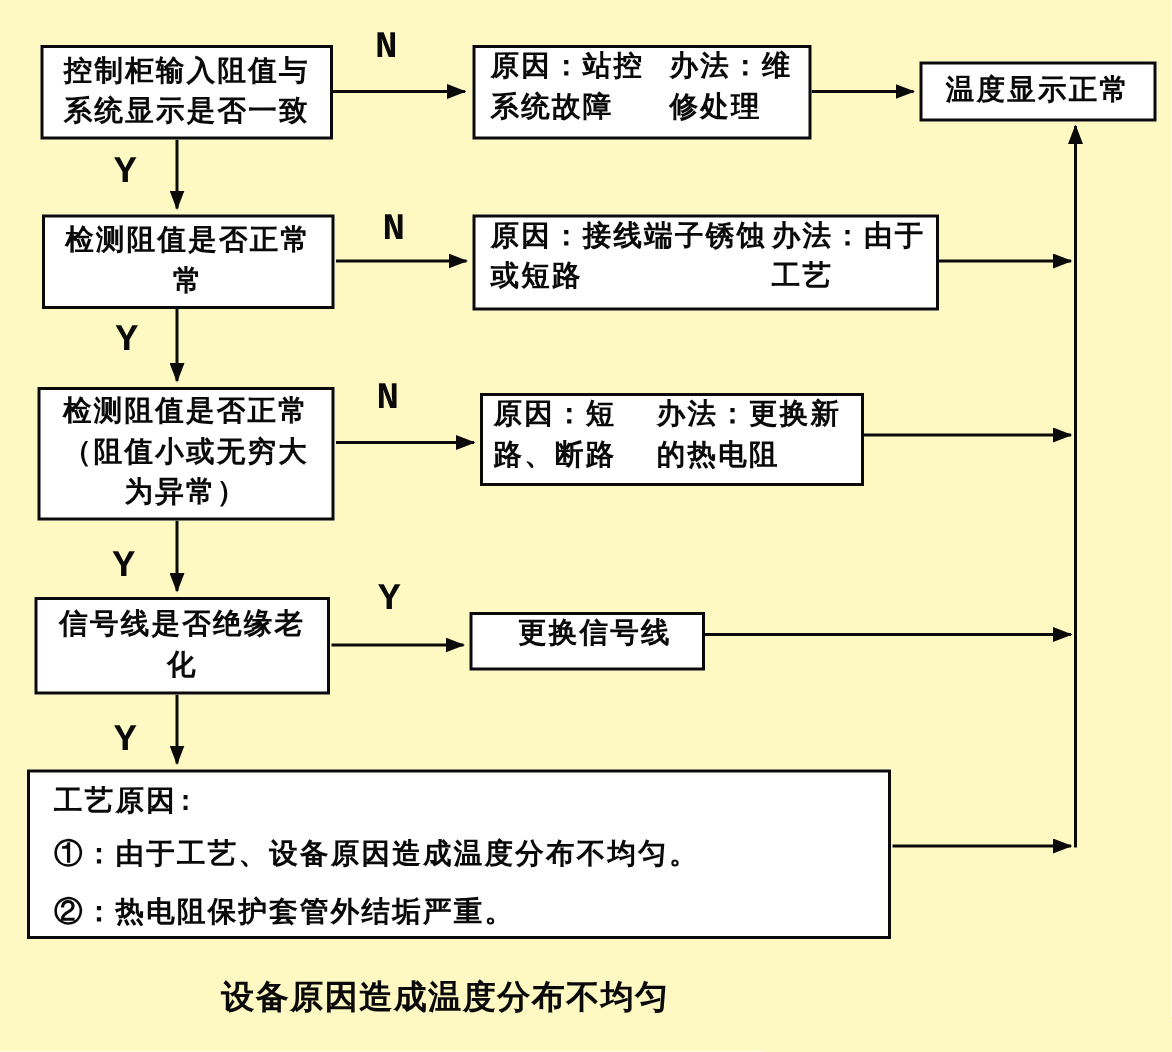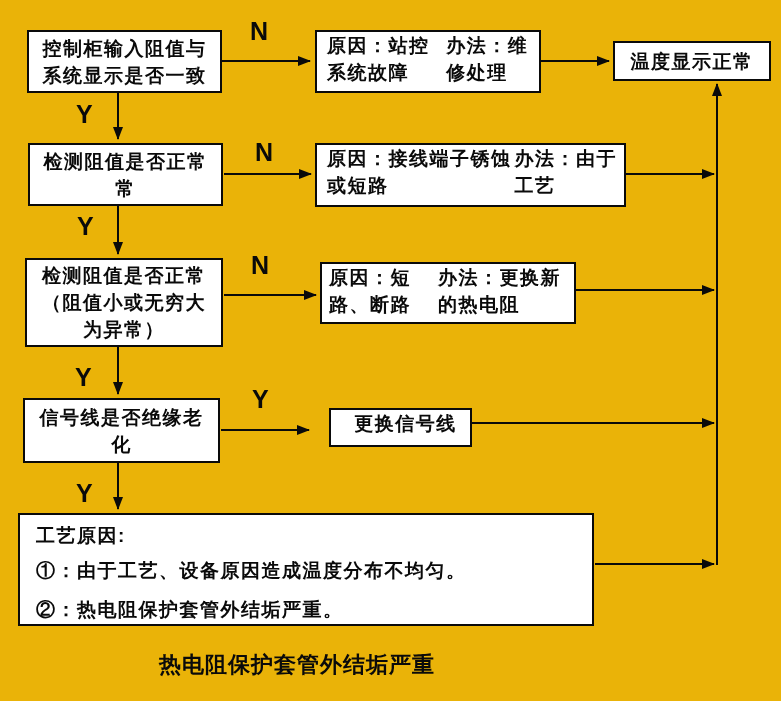--- a/index.html
+++ b/index.html
@@ -1,20 +1,20 @@
 <!DOCTYPE html>
 <html><head>
 <meta charset="utf-8">
 <style>
   * { margin:0; padding:0; box-sizing:border-box; }
   html,body { background:#ffffff; }
   body { font-family:"Liberation Sans", sans-serif; }
   .stage {
     position:relative; width:781px; height:701px;
-    background:#eab308; color:#000; font-weight:bold; overflow:hidden;
+    background:#fef9c3; color:#000; font-weight:bold; overflow:hidden;font-family:Liberation Mono, monospace;
   }
   .wires { position:absolute; left:0; top:0; }
   .box {
     position:absolute; border:2px solid #0a0a0a; background:#ffffff;
     font-size:19px; line-height:27px; letter-spacing:1.5px; color:#0a0a0a;
   }
   .center {
     display:flex; flex-direction:column; align-items:center;
     justify-content:center; text-align:center;
   }
@@ -98,32 +98,32 @@
   <div class="box leftalign" style="left:315px; top:143px; width:311px; height:64px;">
     <div>原因：接线端子锈蚀或短路</div>
     <div>办法：由于工艺</div>
   </div>
 
   <div class="box leftalign" style="left:320px; top:262px; width:256px; height:62px; padding-left:7px;">
     <div>原因：短路、断路</div>
     <div>办法：更换新的热电阻</div>
   </div>
 
-  <div class="box leftalign" style="left:313px; top:408px; width:143px; height:39px;margin-left:16px;">
+  <div class="box leftalign" style="left:313px; top:408px; width:157px; height:39px;">
     <div>更换信号线</div>
   </div>
 
   <div class="box center" style="left:613px; top:41px; width:158px; height:40px;">
     <div>温度显示正常</div>
   </div>
 
   <div class="lbl" style="left:250px; top:19px;">N</div>
   <div class="lbl" style="left:76px;  top:102px;">Y</div>
   <div class="lbl" style="left:255px; top:140px;">N</div>
   <div class="lbl" style="left:77px;  top:214px;">Y</div>
   <div class="lbl" style="left:251px; top:253px;">N</div>
   <div class="lbl" style="left:75px;  top:365px;">Y</div>
   <div class="lbl" style="left:252px; top:387px;">Y</div>
   <div class="lbl" style="left:76px;  top:481px;">Y</div>
 
-  <div class="caption">热电阻保护套管外结垢严重</div>
+  <div class="caption">设备原因造成温度分布不均匀</div>
 
 </div>
 
 </body></html>

